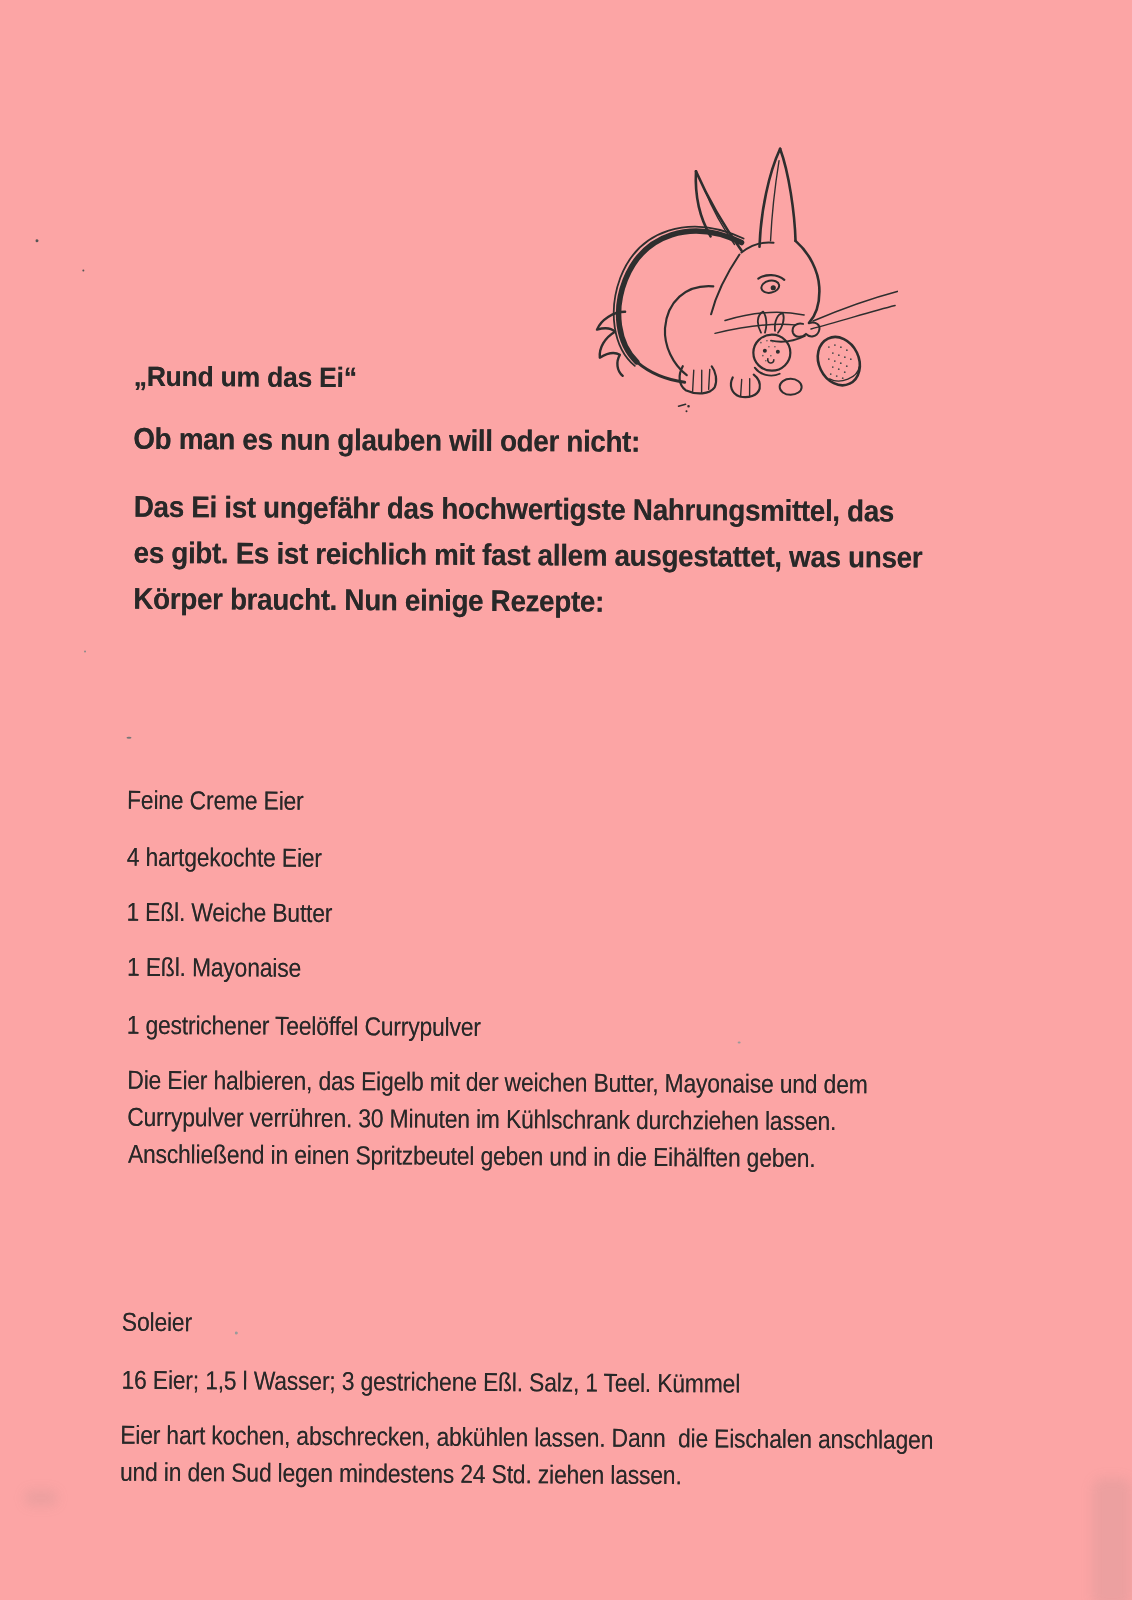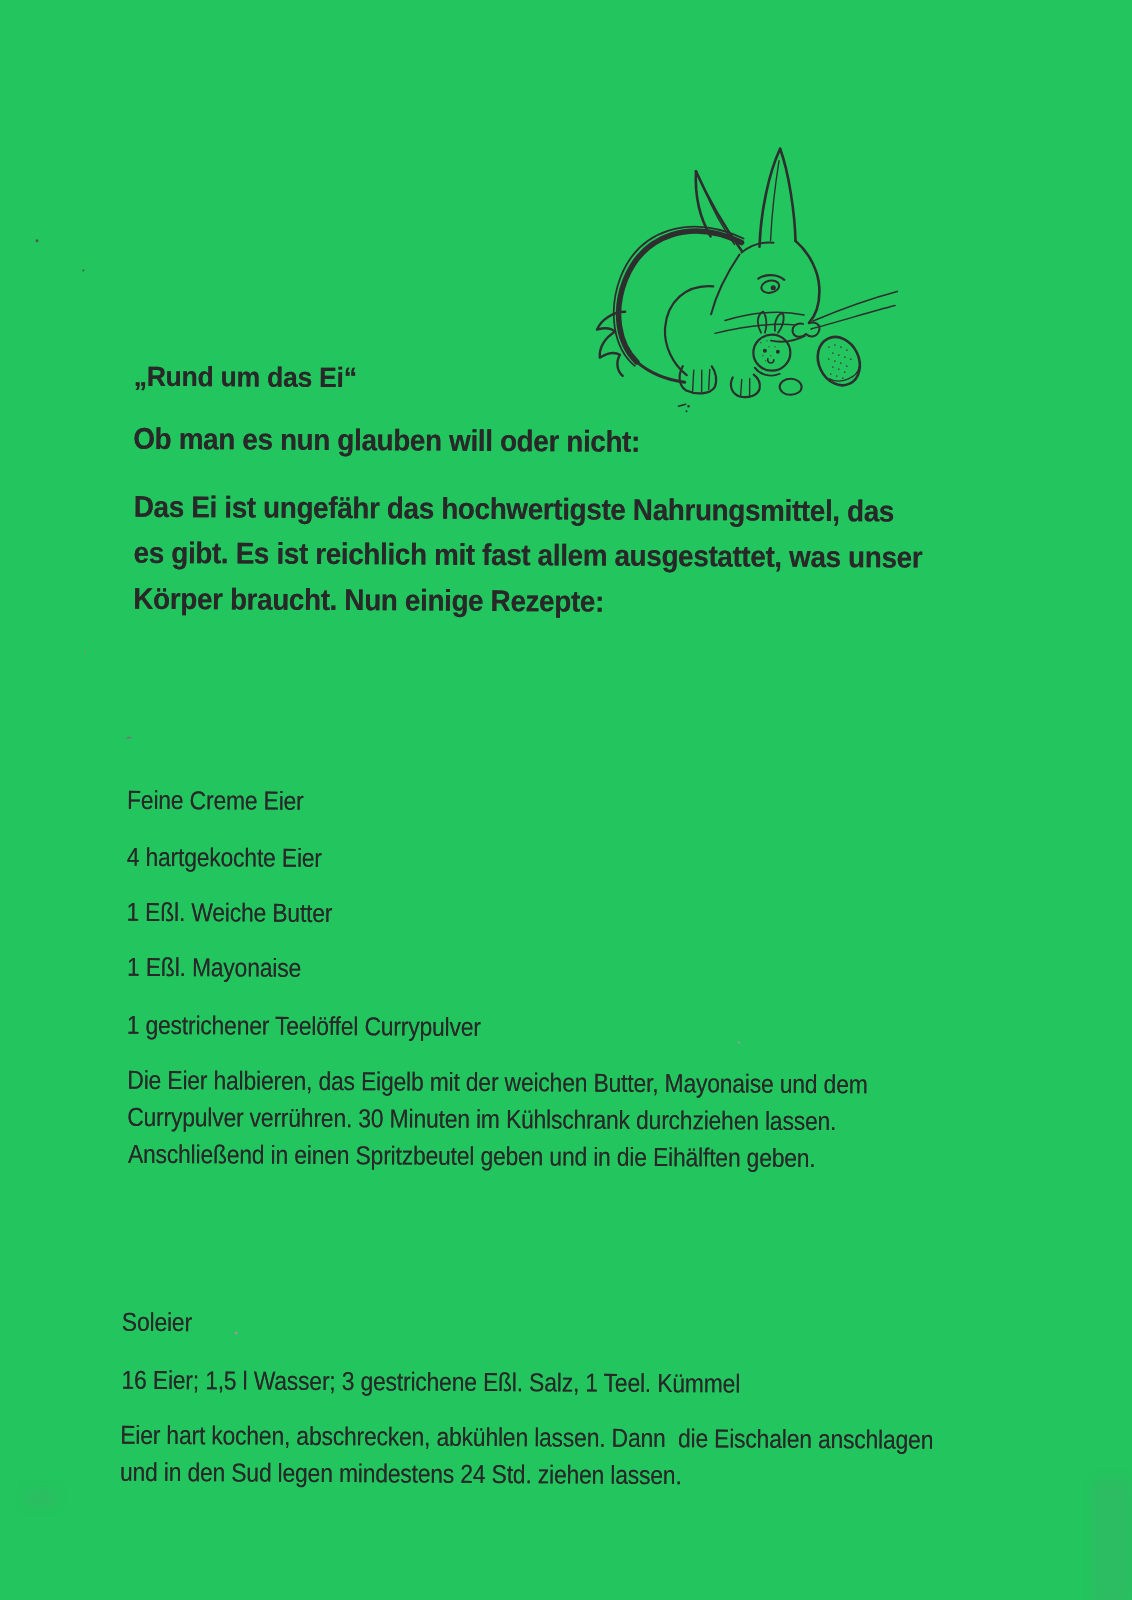--- a/index.html
+++ b/index.html
@@ -1,18 +1,18 @@
 <!DOCTYPE html>
 <html><head>
 <meta charset="utf-8">
 <style>
   html,body { margin:0; padding:0; background:#e8e8e8; }
   .page {
     position:relative; width:1132px; height:1600px;
-    background:#22c55e; overflow:hidden;
+    background:#fca5a5; overflow:hidden;
     font-family:"Liberation Sans", sans-serif;
   }
   
   .scan { position:absolute; inset:0; transform:rotate(0.35deg); transform-origin:0 0; }
 
   .ln {
     position:absolute; white-space:pre; color:#282828;
     transform-origin:0 0;
     text-shadow:0 0 0.45px rgba(40,40,40,0.65);
   }

